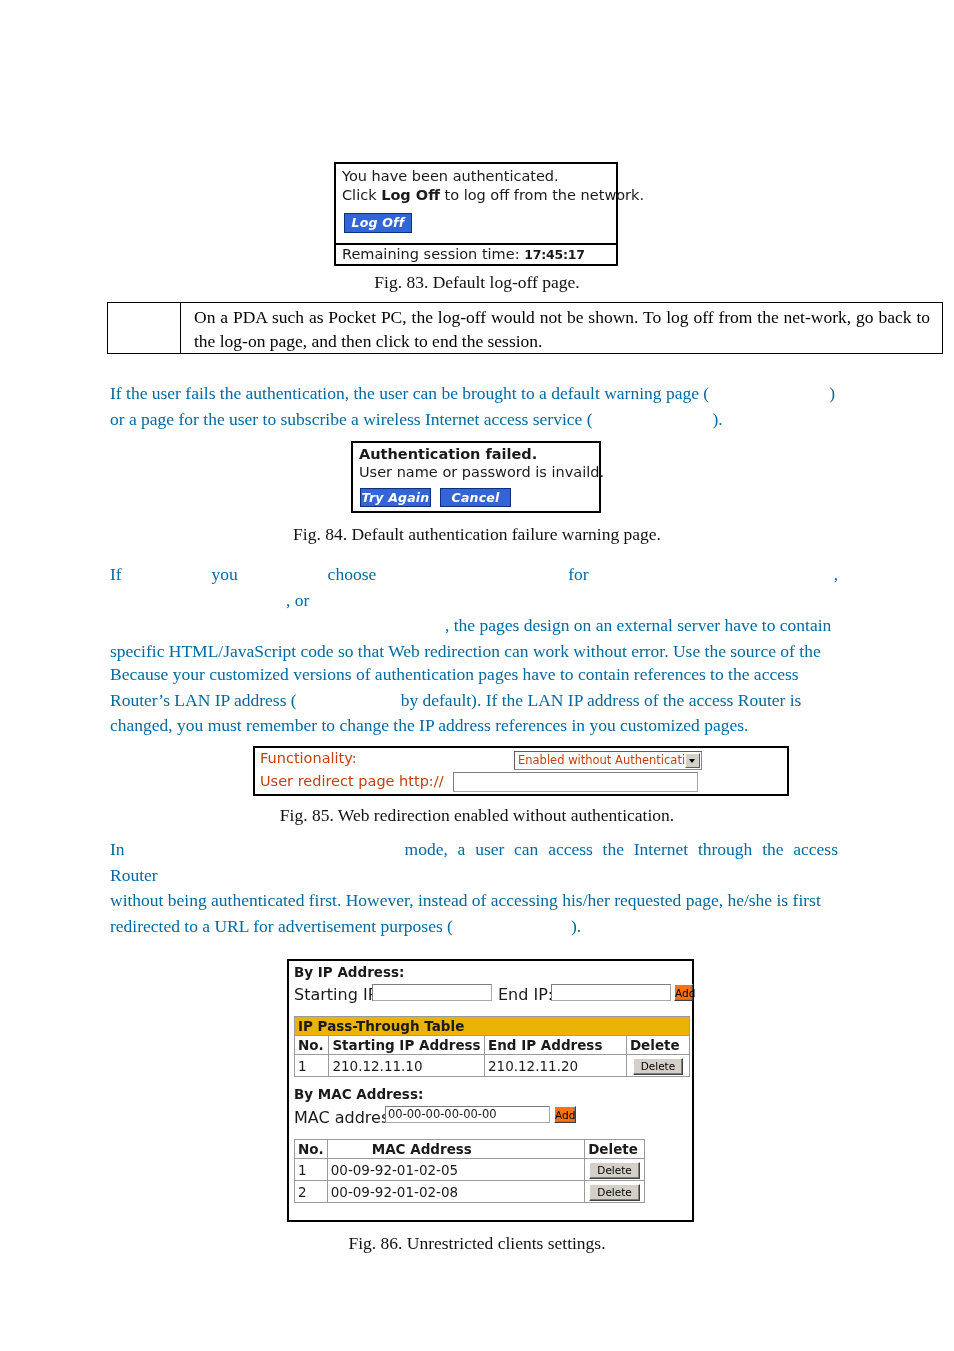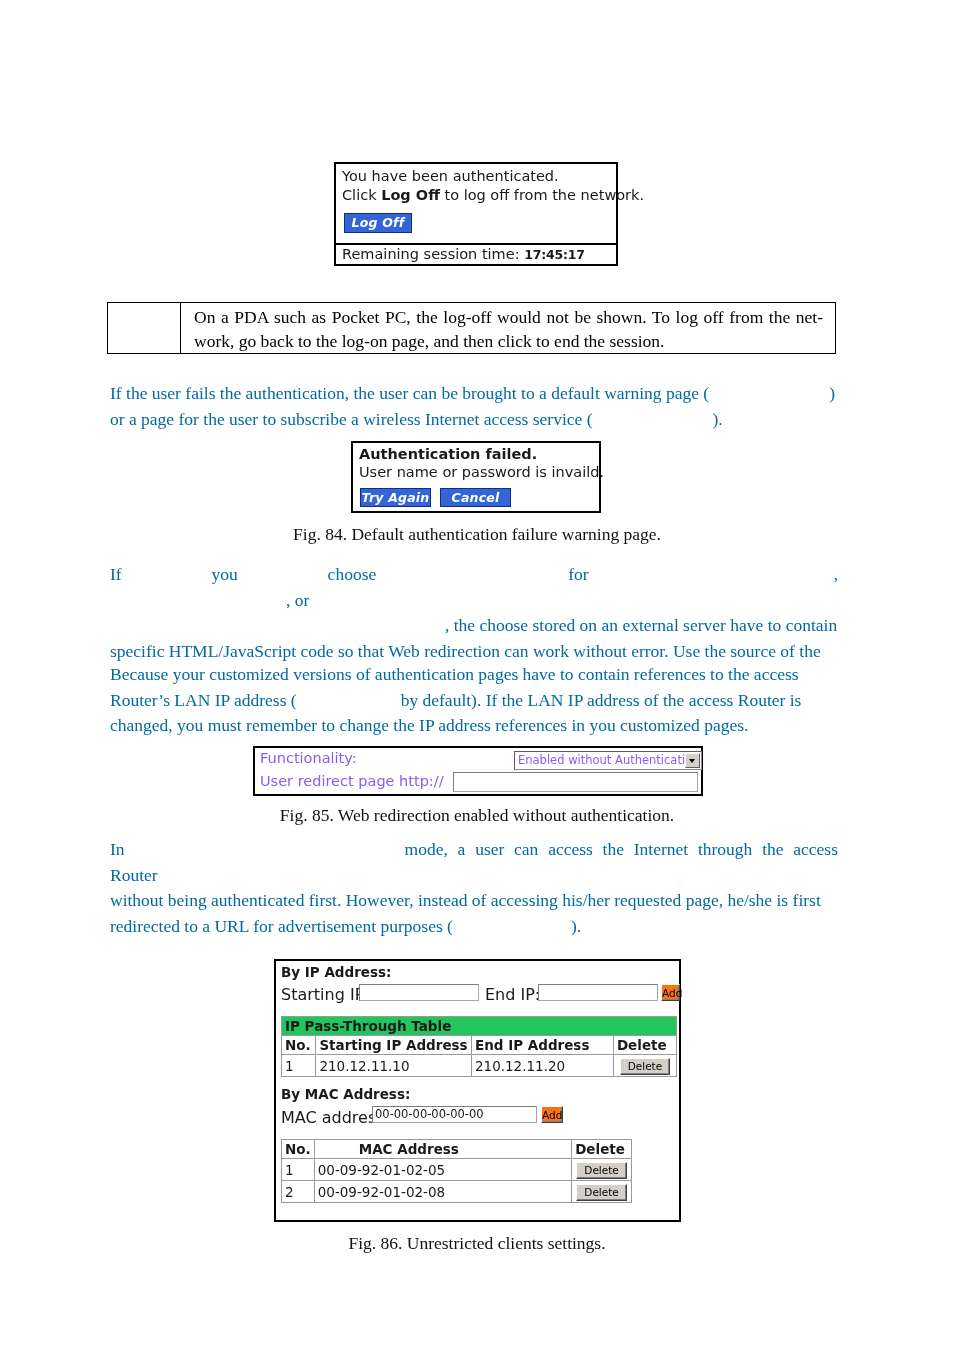--- a/index.html
+++ b/index.html
@@ -108,21 +108,21 @@
     font-size: 12.5px;
     font-weight: bold;
     letter-spacing: -0.2px;
   }
 
   
   .note-table {
     position: absolute;
     left: 107px;
     top: 302px;
-    width: 729px;
+    width: 836px;
     height: 52px;
     border: 1px solid #000;
     box-sizing: border-box;
     display: flex;
   }
   .note-icon-cell {
     width: 73px;
     border-right: 1px solid #000;
     box-sizing: border-box;
   }
@@ -171,28 +171,28 @@
     width: 71px;
     height: 19px;
     line-height: 17px;
   }
 
   
   .redir-box {
     position: absolute;
     left: 253px;
     top: 746px;
-    width: 450px;
+    width: 536px;
     height: 50px;
     border: 2px solid #000;
     background: #fff;
     box-sizing: border-box;
     font-family: "DejaVu Sans", "Liberation Sans", sans-serif;
     font-size: 14.5px;
-    color: #8b5cf6;
+    color: #c2410c;
   }
   .redir-row1 {
     position: absolute;
     left: 5px;
     top: 2px;
     white-space: nowrap;
   }
   .redir-row2 {
     position: absolute;
     left: 5px;
@@ -248,21 +248,21 @@
     position: absolute;
     left: 198px;
     top: 24px;
     width: 245px;
     height: 20px;
   }
 
   
   .clients-panel {
     position: absolute;
-    left: 274px;
+    left: 287px;
     top: 959px;
     width: 407px;
     height: 263px;
     border: 2px solid #000;
     background: #fff;
     box-sizing: border-box;
     font-family: "DejaVu Sans", "Liberation Sans", sans-serif;
     font-size: 13.5px;
     color: #1a1a1a;
   }
@@ -303,21 +303,21 @@
   .dtable td, .dtable th {
     border: 1px solid #9a9a9a;
     padding: 0 3px;
     text-align: left;
     font-weight: normal;
     height: 19px;
     box-sizing: border-box;
     color: #1a1a1a;
   }
   .dtable .tbl-title td {
-    background: #22c55e;
+    background: #eab308;
     font-weight: bold;
     border-bottom-color: #9a9a9a;
   }
   .dtable .tbl-head td {
     background: #ffffff;
     font-weight: bold;
   }
   .dtable td.btncell {
     padding: 0;
     text-align: center;
@@ -347,20 +347,21 @@
       <span>Click </span><b>Log Off</b><span> to log off from the network.</span>
     </div>
     <div class="btn-blue" id="logoff-btn">Log Off</div>
     <div class="logoff-divider"></div>
     <div class="logoff-remaining">
       <span>Remaining session time:</span>
       <span class="time">17:45:17</span>
     </div>
   </div>
 
+  <div class="caption" style="top:272px;">Fig. 83. Default log-off page.</div>
 
   <div class="note-table">
     <div class="note-icon-cell"></div>
     <div class="note-body-cell">On a PDA such as Pocket PC, the log-off would not be shown. To log off from the net-work, go back to the log-on page, and then click           to end the session.</div>
   </div>
 
   <div class="para" style="left:110px; top:381px; width:728px;">
     <span>If the user fails the authentication, the user can be brought to a default warning page (</span><span class="gap" style="width:120px;"></span><span>)</span><br>
     <span>or a page for the user to subscribe a wireless Internet access service (</span><span class="gap" style="width:120px;"></span><span>).</span>
   </div>
@@ -371,21 +372,21 @@
       <span>User name or password is invaild.</span>
     </div>
     <div class="btn-blue" id="tryagain-btn">Try Again</div>
     <div class="btn-blue" id="cancel-btn">Cancel</div>
   </div>
 
   <div class="caption" style="top:524px;text-align:center;">Fig. 84. Default authentication failure warning page.</div>
 
   <div class="para" style="left:110px; top:562px; width:728px;">
     <span>If you choose</span><span class="gap" style="width:192px;"></span><span>for</span><span class="gap" style="width:245px;"></span><span>,</span><span class="gap" style="width:176px;"></span><span>, or</span><br>
-    <span class="gap" style="width:335px;"></span><span>, the choose stored on an external server have to contain</span><br>
+    <span class="gap" style="width:335px;"></span><span>, the pages design on an external server have to contain</span><br>
     <span>specific HTML/JavaScript code so that Web redirection can work without error. Use the source of the</span><br>
   </div>
 
   <div class="para" style="left:110px; top:662px; width:728px;">
     <span>Because your customized versions of authentication pages have to contain references to the access</span><br>
     <span>Router’s LAN IP address (</span><span class="gap" style="width:104px;"></span><span>by default). If the LAN IP address of the access Router is</span><br>
     <span>changed, you must remember to change the IP address references in you customized pages.</span>
   </div>
 
   <div class="redir-box">

